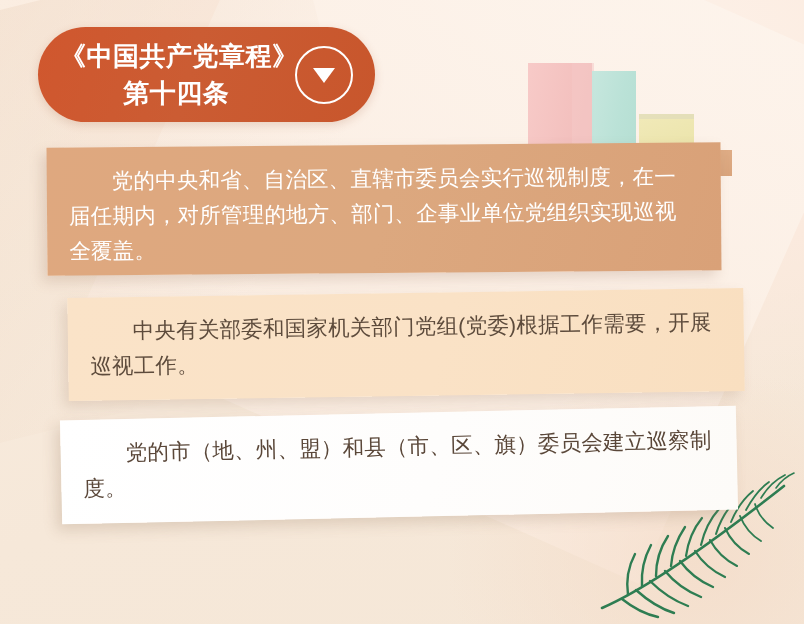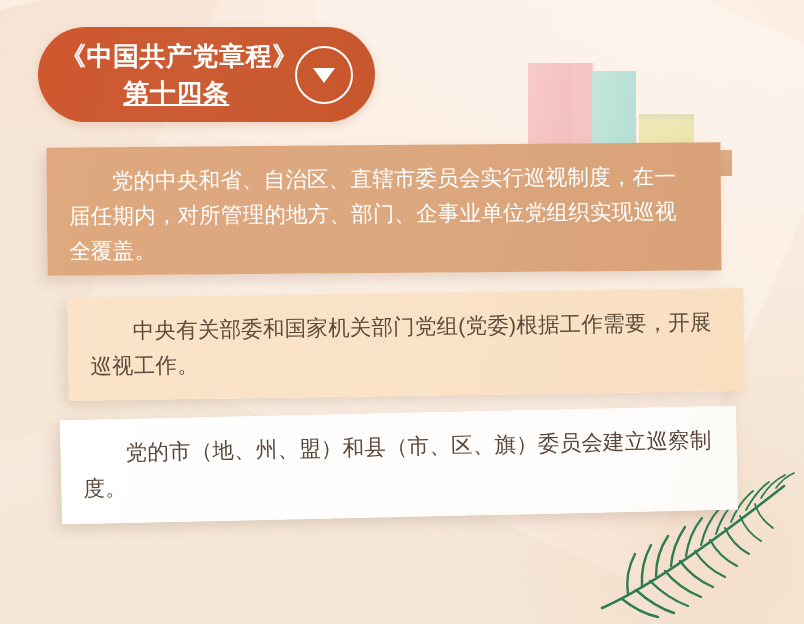--- a/index.html
+++ b/index.html
@@ -128,21 +128,21 @@
   .badge-text {
     margin-left: 22px;
     color: #ffffff;
     font-size: 26px;
     font-weight: bold;
     line-height: 1.42;
     letter-spacing: .5px;
     white-space: nowrap;
   }
   .badge-line1 { display: block; text-align: left; }
-  .badge-line2 { display: block; text-align: center; padding-right: 6px; text-decoration: underline; }
+  .badge-line2 { display: block; text-align: center; padding-right: 6px; }
   .badge-circle {
     position: absolute;
     right: 22px;
     top: 50%;
     transform: translateY(-50%);
     width: 54px;
     height: 54px;
     border: 2.5px solid #ffffff;
     border-radius: 50%;
     display: flex;

